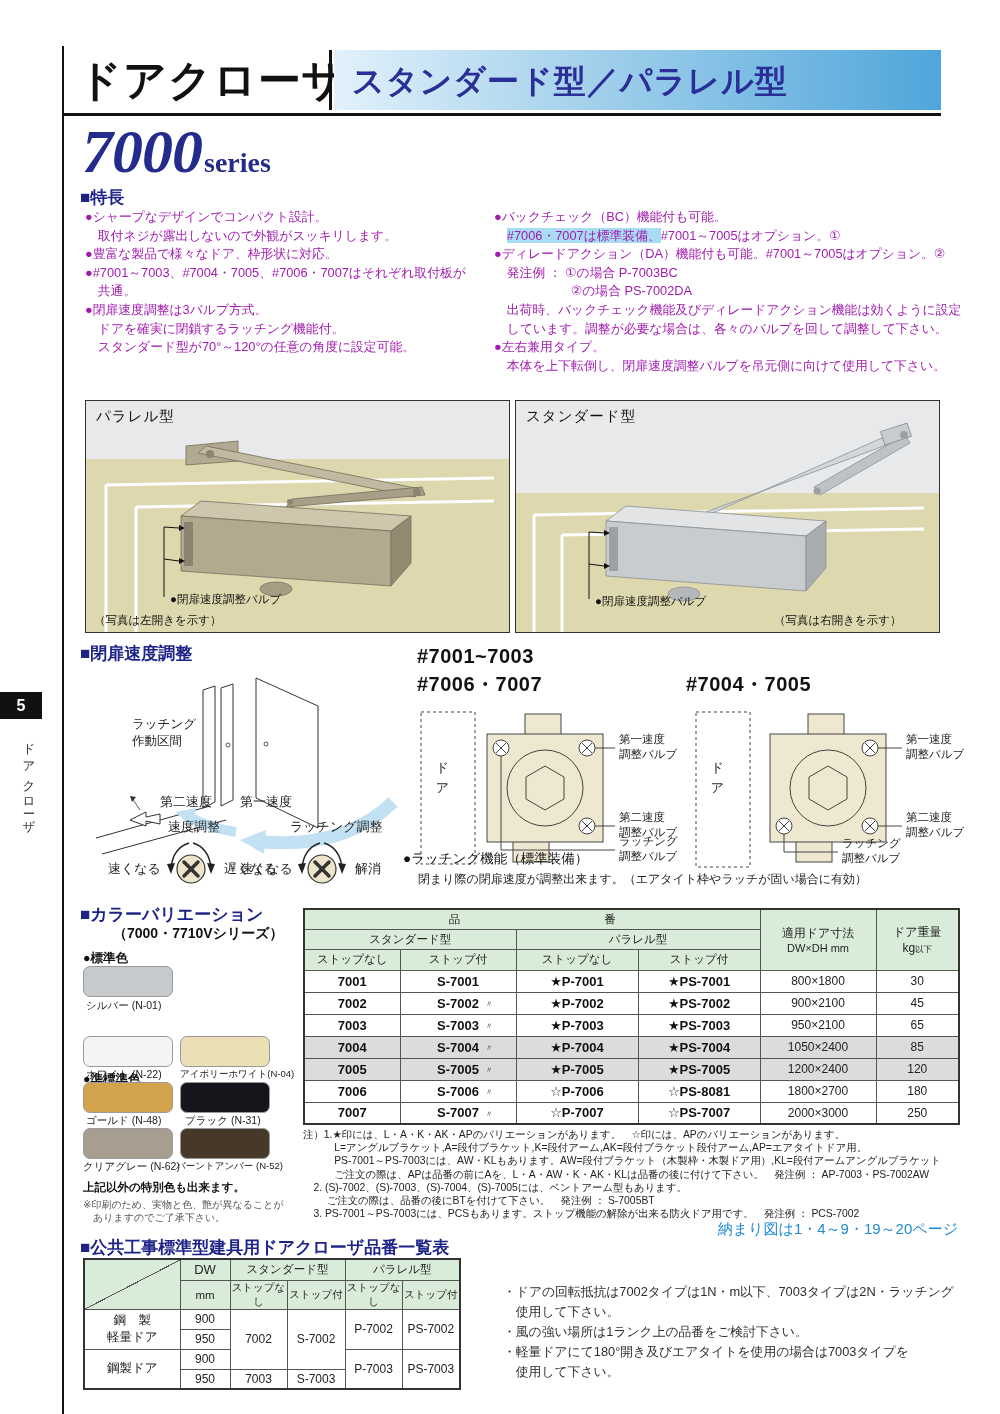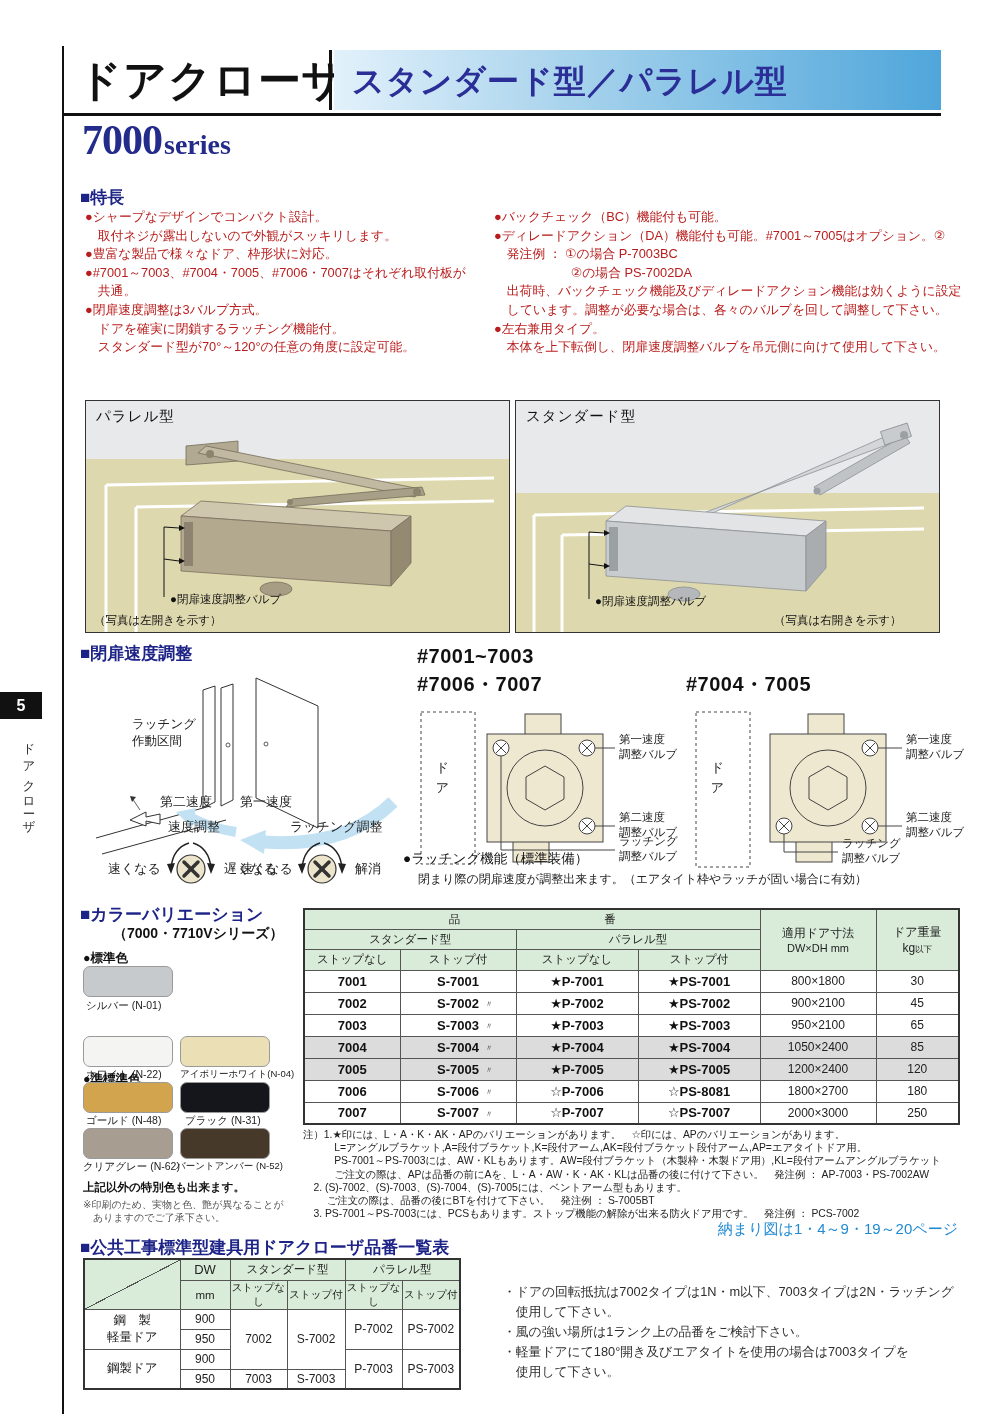--- a/index.html
+++ b/index.html
@@ -7,25 +7,25 @@
   .page{position:relative;width:1000px;height:1414px;background:#fff;overflow:hidden;}
   .abs{position:absolute;}
   
   .left-rule{left:62px;top:46px;width:2px;height:1368px;background:#111;}
   .main-title{left:78px;top:52px;font-size:43px;font-weight:900;color:#111;letter-spacing:1px;}
   .title-divider{left:329px;top:50px;width:3px;height:60px;background:#111;}
   .banner{left:334px;top:50px;width:607px;height:60px;background:linear-gradient(90deg,#e2f1fb 0%,#a6d2ec 40%,#4fa6db 100%);}
   .banner-text{left:352px;top:60px;font-size:32px;font-weight:900;color:#2a2e96;letter-spacing:1px;}
   .header-underline{left:62px;top:113px;width:879px;height:3px;background:#111;}
   .series{left:82px;top:116px;display:flex;align-items:baseline;color:#232b8b;font-family:"Liberation Serif","DejaVu Serif",serif;font-weight:bold;}
-  .series .big{font-size:42px;letter-spacing:-1px;}
+  .series .big{font-size:62px;letter-spacing:-1px;font-style:italic;}
   .series .small{font-size:28px;margin-left:2px;}
   .sec-head{font-size:17px;font-weight:bold;color:#1d2387;}
   
-  .feat{font-size:12.8px;line-height:18.6px;color:#b91c1c;white-space:nowrap;}
+  .feat{font-size:12.8px;line-height:18.6px;color:#a21caf;white-space:nowrap;}
   .hl{background:#a8dcf4;}
   
   .side-tab{left:0;top:692px;width:42px;height:27px;background:#111;color:#fff;font-size:16px;font-weight:bold;text-align:center;line-height:27px;}
   .side-label{left:20px;top:734px;writing-mode:vertical-rl;font-size:12.5px;color:#333;letter-spacing:4px;}
   
   .photo{width:425px;height:233px;border:1px solid #333;box-sizing:border-box;overflow:hidden;background:#ded8ae;}
   .photo-title{left:10px;top:6px;font-size:14.5px;color:#111;letter-spacing:1px;}
   .photo-label{font-size:11.5px;color:#111;}
   
   .dlabel{font-size:12.5px;color:#222;}
@@ -79,20 +79,21 @@
     <div>　取付ネジが露出しないので外観がスッキリします。</div>
     <div>●豊富な製品で様々なドア、枠形状に対応。</div>
     <div>●#7001～7003、#7004・7005、#7006・7007はそれぞれ取付板が</div>
     <div>　共通。</div>
     <div>●閉扉速度調整は3バルブ方式。</div>
     <div>　ドアを確実に閉鎖するラッチング機能付。</div>
     <div>　スタンダード型が70°～120°の任意の角度に設定可能。</div>
   </div>
   <div class="abs feat" style="left:494px;top:208px;">
     <div>●バックチェック（BC）機能付も可能。</div>
+    <div>　<span class="hl">#7006・7007は標準装備、</span><span>#7001～7005はオプション。①</span></div>
     <div>●ディレードアクション（DA）機能付も可能。#7001～7005はオプション。②</div>
     <div>　発注例 ： ①の場合 P-7003BC</div>
     <div>　　　　　　②の場合 PS-7002DA</div>
     <div>　出荷時、バックチェック機能及びディレードアクション機能は効くように設定</div>
     <div>　しています。調整が必要な場合は、各々のバルブを回して調整して下さい。</div>
     <div>●左右兼用タイプ。</div>
     <div>　本体を上下転倒し、閉扉速度調整バルブを吊元側に向けて使用して下さい。</div>
   </div>
 
   <div class="abs photo" style="left:85px;top:400px;">

